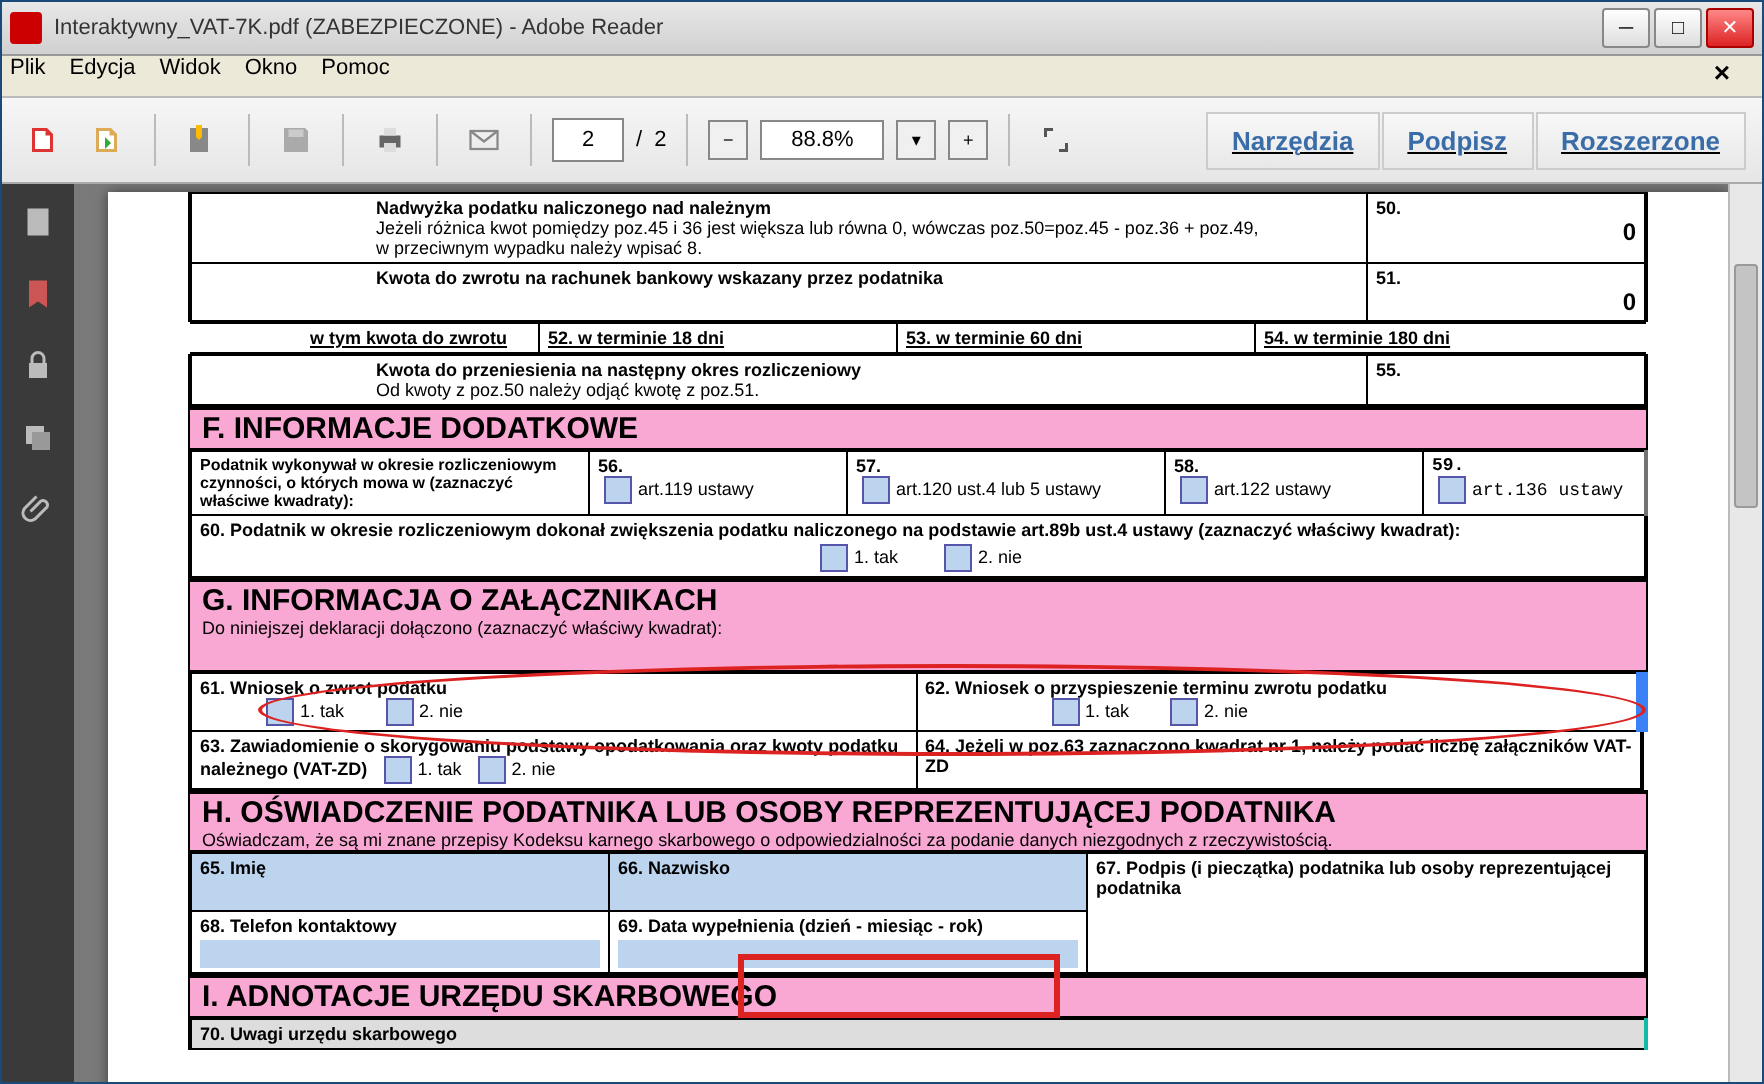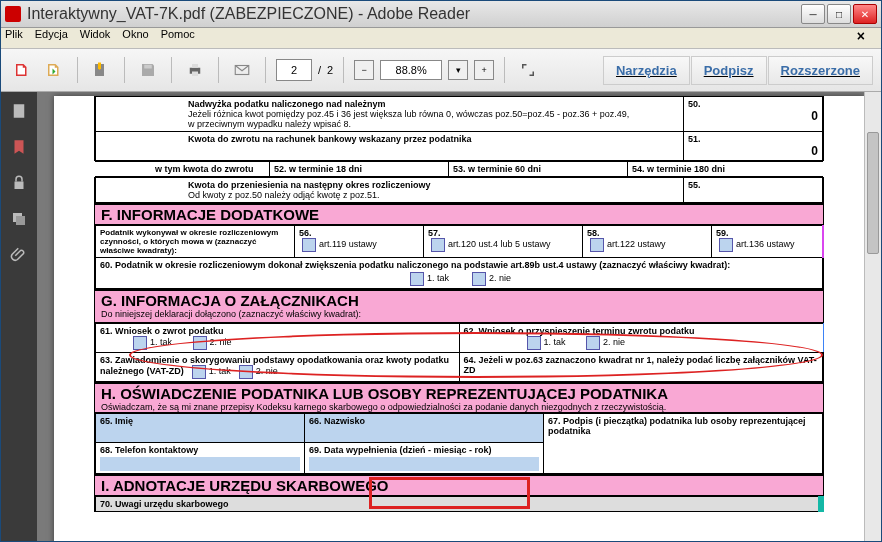--- a/index.html
+++ b/index.html
@@ -1,19 +1,19 @@
 <!DOCTYPE html>
 <html><head>
 <meta charset="utf-8">
 <style>
 html,body{margin:0;padding:0;font-family:"Segoe UI",Tahoma,Arial,sans-serif;font-size:11px;background:#fff;}
 .win{width:882px;height:542px;border:1px solid #1a4a7a;box-sizing:border-box;display:flex;flex-direction:column;background:#ece9d8;position:relative;}
 .titlebar{height:26px;background:linear-gradient(#e8e8e8,#d0d0d0);display:flex;align-items:center;padding:0 4px;border-bottom:1px solid #999;}
 .titlebar .ico{width:16px;height:16px;background:#c00;border-radius:2px;margin-right:6px;position:relative;}
-.title{flex:1;font-size:16px;color:#333;}
+.title{flex:1;font-size:11px;color:#333;}
 .winbtns{display:flex;gap:2px;}
 .winbtn{width:22px;height:18px;border:1px solid #888;background:linear-gradient(#fff,#ddd);border-radius:2px;display:flex;align-items:center;justify-content:center;font-size:10px;cursor:default;}
 .winbtn.close{background:linear-gradient(#f88,#d22);color:#fff;border-color:#a00;}
 .menubar{height:20px;background:#ece9d8;display:flex;align-items:flex-start;padding:0 4px;border-bottom:1px solid #bbb;}
 .menubar span{margin-right:12px;cursor:default;}
 .menubar .mx{margin-left:auto;font-weight:bold;font-size:14px;}
 .toolbar{height:42px;background:linear-gradient(#f6f6f6,#e6e6e6);display:flex;align-items:center;padding:0 8px;border-bottom:1px solid #aaa;gap:6px;}
 .tbtn{width:26px;height:26px;display:flex;align-items:center;justify-content:center;cursor:default;border-radius:3px;}
 .tbtn svg{width:18px;height:18px;}
 .sep{width:1px;height:26px;background:#bbb;margin:0 4px;}
@@ -176,21 +176,21 @@
             </td>
           </tr>
           <tr>
             <td class="bold pushL" style="border-left:2px solid #000;">Kwota do zwrotu na rachunek bankowy wskazany przez podatnika</td>
             <td style="border-right:2px solid #000;">
               <span class="bold">51.</span>
               <div class="right bold" style="font-size:12px;">0</div>
             </td>
           </tr>
           <tr>
-            <td colspan="2" class="nb" style="padding:0;border-left:2px solid #000;border-right:2px solid #000;">
+            <td colspan="2" class="nb" style="padding:0;border-left:2px solid #000;border-right:2px solid #000;text-decoration:underline;">
               <table>
                 <tbody>
                       <tr>
                   <td class="bold" style="width:110px;padding-left:60px;border-left:none;">w tym kwota do zwrotu</td>
                   <td class="bold" style="width:170px;">52. w terminie 18 dni</td>
                   <td class="bold" style="width:170px;">53. w terminie 60 dni</td>
                   <td class="bold" style="border-right:none;">54. w terminie 180 dni</td>
                 </tr>
               </tbody>
                   </table>
@@ -207,51 +207,51 @@
           </table>
 
         <div class="shead">F. INFORMACJE DODATKOWE</div>
         <table>
           <tbody>
               <tr>
             <td class="bold small" style="width:190px;border-left:2px solid #000;">Podatnik wykonywał w okresie rozliczeniowym czynności, o których mowa w (zaznaczyć właściwe kwadraty):</td>
             <td style="width:120px;"><span class="bold">56.</span><br><span class="chk"></span><span>art.119 ustawy</span></td>
             <td style="width:150px;"><span class="bold">57.</span><br><span class="chk"></span><span>art.120 ust.4 lub 5 ustawy</span></td>
             <td style="width:120px;"><span class="bold">58.</span><br><span class="chk"></span><span>art.122 ustawy</span></td>
-            <td style="border-right:2px solid #d946ef;"><span class="bold">59.</span><br><span class="chk"></span><span>art.136 ustawy</span></td>
+            <td style="border-right:2px solid #737373;font-family:Liberation Mono, monospace;"><span class="bold">59.</span><br><span class="chk"></span><span>art.136 ustawy</span></td>
           </tr>
           <tr>
             <td colspan="5" style="border-left:2px solid #000;border-right:2px solid #000;">
               <span class="bold">60. Podatnik w okresie rozliczeniowym dokonał zwiększenia podatku naliczonego na podstawie art.89b ust.4 ustawy (zaznaczyć właściwy kwadrat):</span>
               <div style="text-align:center;margin-top:2px;">
                 <span class="chk"></span><span>1. tak</span>
                 &nbsp;&nbsp;&nbsp;&nbsp;&nbsp;&nbsp;
                 <span class="chk"></span><span>2. nie</span>
               </div>
             </td>
           </tr>
         </tbody>
           </table>
 
-        <div class="shead" style="padding-bottom:3px;">
+        <div class="shead" style="padding-bottom:16px;">
           <span>G. INFORMACJA O ZAŁĄCZNIKACH</span>
           <div class="small" style="font-weight:normal;font-size:9px;">Do niniejszej deklaracji dołączono (zaznaczyć właściwy kwadrat):</div>
         </div>
         <table>
           <tbody>
               <tr>
             <td style="width:50%;border-left:2px solid #000;">
               <span class="bold">61. Wniosek o zwrot podatku</span>
               <div style="padding-left:30px;">
                 <span class="chk"></span><span>1. tak</span>
                 &nbsp;&nbsp;&nbsp;&nbsp;&nbsp;
                 <span class="chk"></span><span>2. nie</span>
               </div>
             </td>
-            <td style="border-right:1px solid #3b82f6;">
+            <td style="border-right:6px solid #3b82f6;">
               <span class="bold">62. Wniosek o przyspieszenie terminu zwrotu podatku</span>
               <div style="padding-left:60px;">
                 <span class="chk"></span><span>1. tak</span>
                 &nbsp;&nbsp;&nbsp;&nbsp;&nbsp;
                 <span class="chk"></span><span>2. nie</span>
               </div>
             </td>
           </tr>
           <tr>
             <td style="border-left:2px solid #000;">
@@ -279,21 +279,21 @@
             <td style="border-left:2px solid #000;"><span class="bold">68. Telefon kontaktowy</span><div class="fill" style="height:14px;margin-top:2px;"></div></td>
             <td><span class="bold">69. Data wypełnienia (dzień - miesiąc - rok)</span><div class="fill" style="height:14px;margin-top:2px;"></div></td>
           </tr>
         </tbody>
           </table>
 
         <div class="shead">I. ADNOTACJE URZĘDU SKARBOWEGO</div>
         <table>
           <tbody>
               <tr>
-                <td class="bold" style="background:#ddd;border-left:2px solid #000;border-right:6px solid #14b8a6;">70. Uwagi urzędu skarbowego</td>
+                <td class="bold" style="background:#ddd;border-left:2px solid #000;border-right:2px solid #14b8a6;">70. Uwagi urzędu skarbowego</td>
               </tr>
         </tbody>
           </table>
 
         <div class="redov" style="left:75px;top:236px;width:690px;height:42px;"></div>
         <div class="redbox" style="left:315px;top:381px;width:155px;height:26px;"></div>
       </div>
       <div class="scrollbar-v">
           <div class="thumb"></div>
         </div>

